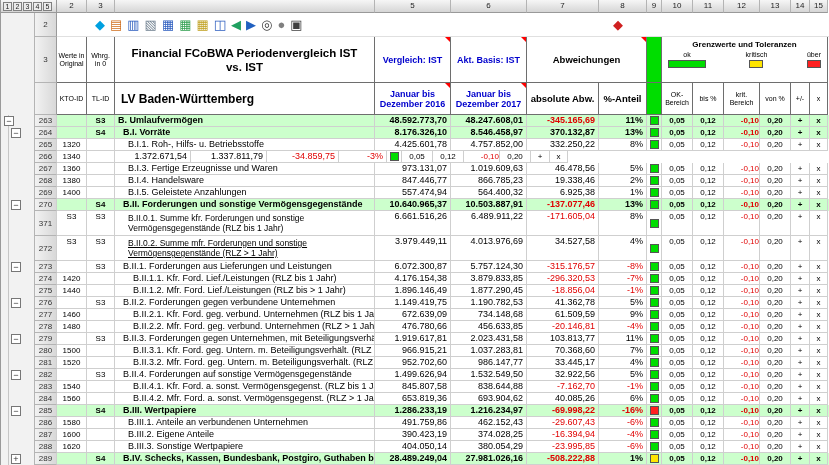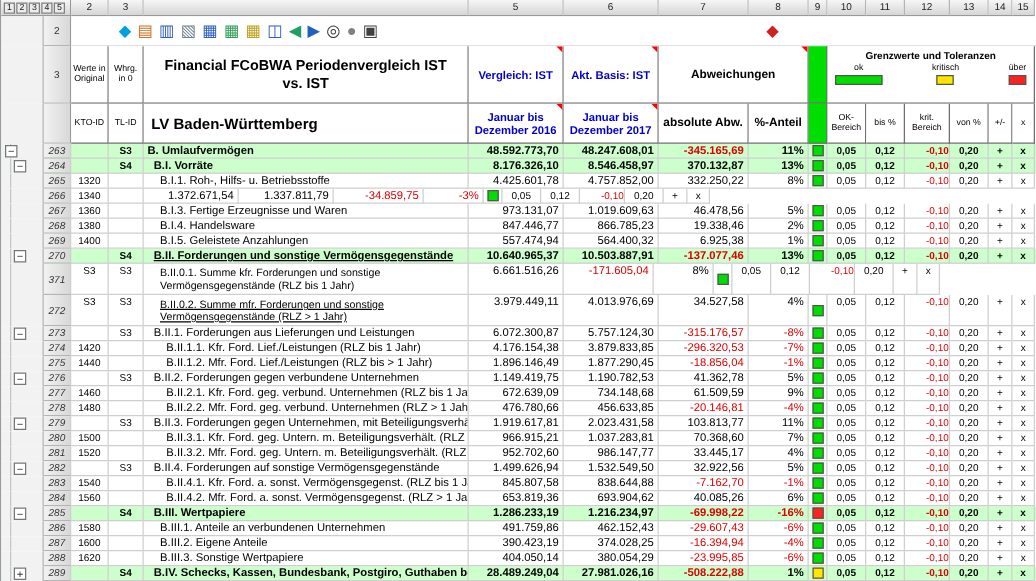--- a/index.html
+++ b/index.html
@@ -52,21 +52,21 @@
   .leg-items{display:flex;width:100%;justify-content:space-between;padding:2px 6px 0 6px;}
   .leg-item{display:flex;flex-direction:column;align-items:center;}
   .leg-label{font-size:7px;line-height:8px;}
   .leg-box{height:8px;border:1px solid #555;margin-top:1px;}
 
   
   .r{height:12px;font-size:9px;line-height:11px;}
   .r>div{border-right:1px solid #cfcfcf;border-bottom:1px solid #cfcfcf;overflow:hidden;white-space:nowrap;flex:none;}
   .r .cg{border-bottom:none;border-right:1px solid #b4b4b4;}
   .r .cg::before{content:"";position:absolute;left:7px;top:0;bottom:0;width:1px;background:#c6c6c6;}
-  .r .crn{font-size:8px;border-bottom:1px solid #b4b4b4;font-style:italic;}
+  .r .crn{font-size:8px;border-bottom:1px solid #b4b4b4;}
   .r.sum{background:#ccffcc;font-weight:bold;}
   .r.sum .crn,.r.sum .cg{background:linear-gradient(90deg,#f2f2f2,#d8d8d8);font-weight:normal;}
   .r.sum .cg{background:#f2f2f2;}
   .r.tall{height:25px;}
   .r.tall .c4{white-space:normal;line-height:10px;font-size:8.5px;padding-top:2px;}
   .num{text-align:right;padding-right:3px;}
   .tiny2{font-size:8px;text-align:center;}
   .thr{font-size:8px;text-align:center;}
   .neg{color:#e00000;text-align:right;}
   .r .c9{display:flex;align-items:center;justify-content:center;}
@@ -321,21 +321,21 @@
         <div class="c14 thr">+</div>
         <div class="c15 thr">x</div>
       </div>
       <div class="sheet-row r sum">
         <div class="cg">
           <div class="ob" style="left: 10px;">−</div>
         </div>
         <div class="crn">270</div>
         <div class="c2 tiny2"></div>
         <div class="c3 tiny2">S4</div>
-        <div class="c4" style="padding-left: 8px; text-decoration: underline;">B.II. Forderungen und sonstige Vermögensgegenstände</div>
+        <div class="c4" style="padding-left: 8px;">B.II. Forderungen und sonstige Vermögensgegenstände</div>
         <div class="c5 num">10.640.965,37</div>
         <div class="c6 num">10.503.887,91</div>
         <div class="c7 num neg">-137.077,46</div>
         <div class="c8 num">13%</div>
         <div class="c9">
           <div class="light-box" style="background: rgb(0, 221, 0);"></div>
         </div>
         <div class="c10 thr">0,05</div>
         <div class="c11 thr">0,12</div>
         <div class="c12 thr neg">-0,10</div>
@@ -343,20 +343,21 @@
         <div class="c14 thr">+</div>
         <div class="c15 thr">x</div>
       </div>
       <div class="sheet-row r tall">
         <div class="cg"></div>
         <div class="crn">371</div>
         <div class="c2 tiny2">S3</div>
         <div class="c3 tiny2">S3</div>
         <div class="c4" style="padding-left: 13px;">B.II.0.1. Summe kfr. Forderungen und sonstige Vermögensgegenstände (RLZ bis 1 Jahr)</div>
         <div class="c5 num">6.661.516,26</div>
+        <div class="c6 num">6.489.911,22</div>
         <div class="c7 num neg">-171.605,04</div>
         <div class="c8 num">8%</div>
         <div class="c9">
           <div class="light-box" style="background: rgb(0, 221, 0);"></div>
         </div>
         <div class="c10 thr">0,05</div>
         <div class="c11 thr">0,12</div>
         <div class="c12 thr neg">-0,10</div>
         <div class="c13 thr">0,20</div>
         <div class="c14 thr">+</div>

